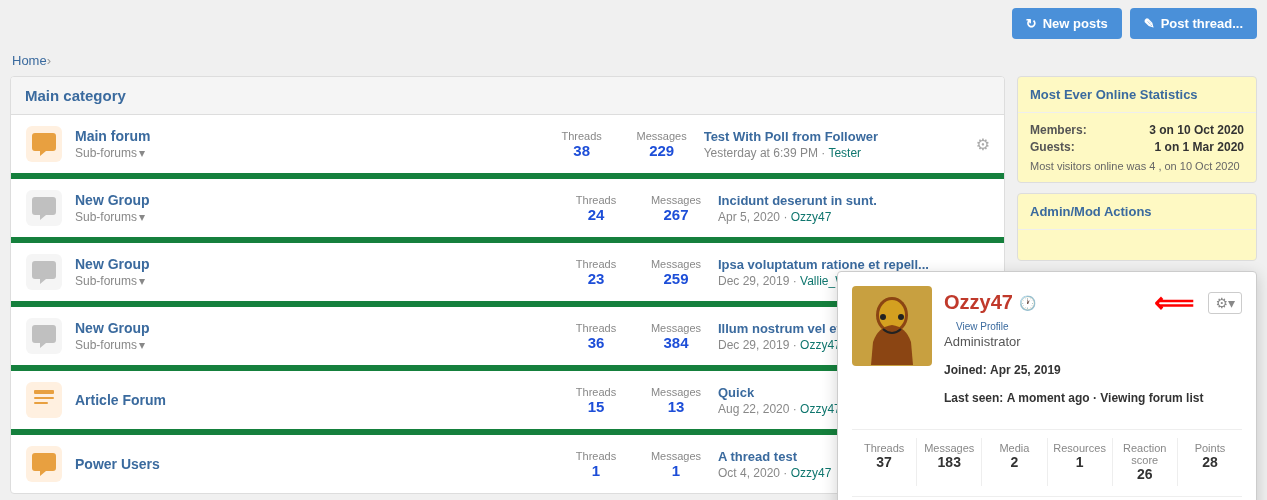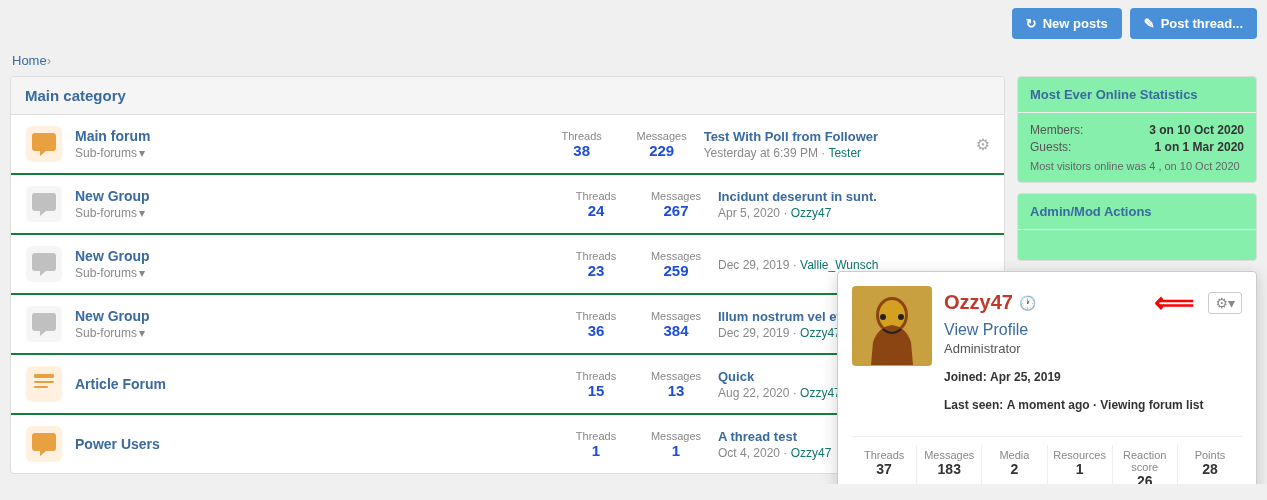--- a/index.html
+++ b/index.html
@@ -11,21 +11,21 @@
 
     .main-layout { display: flex; gap: 12px; padding: 0 10px 10px 10px; }
 
     
     .left-panel { flex: 1; min-width: 0; }
 
     .category-block { background: #fff; border: 1px solid #ddd; border-radius: 4px; overflow: hidden; }
     .category-header { background: #f5f5f5; border-bottom: 1px solid #ddd; padding: 10px 14px; }
     .category-header h2 { font-size: 15px; color: #3a6a9e; font-weight: bold; }
 
-    .forum-row { display: flex; align-items: center; padding: 10px 14px; border-bottom: 2px solid #15803d; gap: 12px; }
+    .forum-row { display: flex; align-items: center; padding: 10px 14px; border-bottom: 6px solid #15803d; gap: 12px; }
     .forum-row:last-child { border-bottom: none; }
 
     .forum-icon { width: 38px; height: 38px; flex-shrink: 0; display: flex; align-items: center; justify-content: center; }
     .forum-icon svg { width: 36px; height: 36px; }
 
     .forum-info { flex: 1; min-width: 0; }
     .forum-title { font-size: 14px; font-weight: bold; color: #3a6a9e; text-decoration: none; }
     .forum-sub { font-size: 12px; color: #888; display: flex; align-items: center; gap: 2px; margin-top: 2px; }
     .forum-sub span { cursor: pointer; }
 
@@ -41,40 +41,40 @@
 
     .forum-settings-icon { flex-shrink: 0; color: #aaa; font-size: 16px; }
 
     
     .right-panel { width: 240px; flex-shrink: 0; display: flex; flex-direction: column; gap: 10px; }
 
     .btn-row { display: flex; gap: 8px; justify-content: flex-end; margin-bottom: 2px; }
     .btn-new-posts { background: #4a90d9; color: #fff; border: none; border-radius: 4px; padding: 8px 14px; font-size: 13px; font-weight: bold; cursor: pointer; display: flex; align-items: center; gap: 6px; }
     .btn-post-thread { background: #4a90d9; color: #fff; border: none; border-radius: 4px; padding: 8px 14px; font-size: 13px; font-weight: bold; cursor: pointer; display: flex; align-items: center; gap: 6px; }
 
-    .sidebar-card { background: #86efac; border: 1px solid #ddd; border-radius: 4px; overflow: hidden; }
+    .sidebar-card { background: #fef9c3; border: 1px solid #ddd; border-radius: 4px; overflow: hidden; }
     .sidebar-card-header { padding: 10px 12px; border-bottom: 1px solid #eee; }
     .sidebar-card-header h3 { font-size: 13px; color: #3a6a9e; font-weight: bold; }
     .sidebar-card-body { padding: 10px 12px; font-size: 12px; }
     .stat-row { display: flex; justify-content: space-between; margin-bottom: 3px; }
-    .stat-row .label { color: #555; }
+    .stat-row .label { color: #555; font-weight: bold; }
     .stat-row .value { color: #333; font-weight: bold; }
     .most-visitors { color: #666; margin-top: 6px; font-size: 11px; }
 
     
     .popup-overlay { position: relative; }
     .popup-card { position: absolute; top: 0; right: 0; width: 420px; background: #fff; border: 1px solid #ccc; border-radius: 4px; box-shadow: 0 4px 16px rgba(0,0,0,0.18); z-index: 100; padding: 14px; }
     .popup-card-header { display: flex; align-items: flex-start; gap: 12px; }
     .popup-avatar { width: 80px; height: 80px; border-radius: 4px; overflow: hidden; flex-shrink: 0; background: #c8a040; display: flex; align-items: center; justify-content: center; }
     .popup-avatar svg { width: 78px; height: 78px; }
     .popup-username-row { display: flex; align-items: center; gap: 6px; }
     .popup-username { font-size: 20px; font-weight: bold; color: #c0392b; }
     .popup-clock-icon { color: #888; font-size: 14px; }
     .popup-gear { color: #888; font-size: 14px; cursor: pointer; border: 1px solid #ccc; border-radius: 3px; padding: 2px 6px; }
-    .popup-view-profile { color: #3a6a9e; text-decoration: none; font-size: 16px; display: block; margin: 2px 0; }
+    .popup-view-profile { color: #3a6a9e; text-decoration: none; font-size: 10px; display: block; margin: 2px 12px; }
     .popup-role { font-size: 13px; color: #555; margin: 2px 0; }
     .popup-meta { font-size: 12px; color: #555; margin: 14px 0; }
     .popup-meta span { color: #333; font-weight: bold; }
     .popup-stats-row { display: flex; gap: 0; margin-top: 10px; border-top: 1px solid #eee; padding-top: 8px; }
     .popup-stat { flex: 1; text-align: center; border-right: 1px solid #eee; padding: 4px 0; }
     .popup-stat:last-child { border-right: none; }
     .popup-stat-label { font-size: 11px; color: #888; }
     .popup-stat-value { font-size: 14px; font-weight: bold; color: #333; }
 
     .popup-footer { display: flex; align-items: center; gap: 10px; margin-top: 10px; padding-top: 8px; border-top: 1px solid #eee; }
@@ -196,20 +196,21 @@
           <div class="stat-block">
             <div class="stat-label">Threads</div>
             <div class="stat-value">23</div>
           </div>
           <div class="stat-block">
             <div class="stat-label">Messages</div>
             <div class="stat-value">259</div>
           </div>
         </div>
         <div class="forum-latest">
+          <a class="latest-title" href="#">Ipsa voluptatum ratione et repell...</a>
           <div class="latest-meta">
             Dec 29, 2019 · <a href="#">Vallie_Wunsch</a>
           </div>
         </div>
         <div class="forum-settings-icon"></div>
       </div>
 
       <div class="forum-row" id="row-new-group-3">
         <div class="forum-icon">
           <svg viewBox="0 0 36 36">

